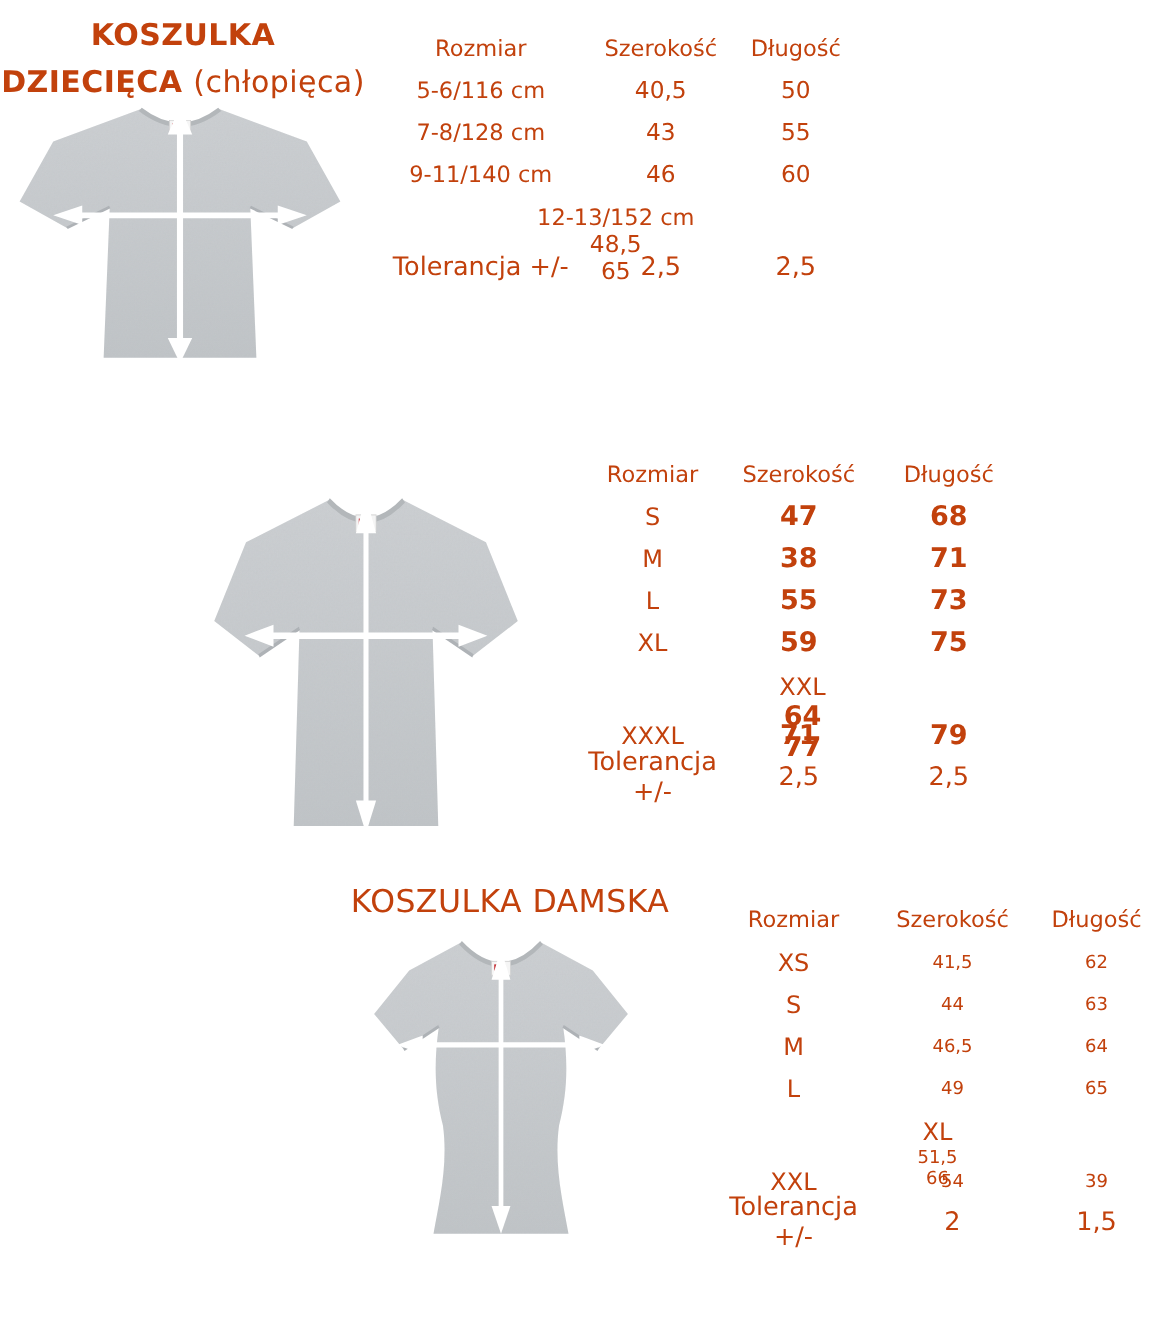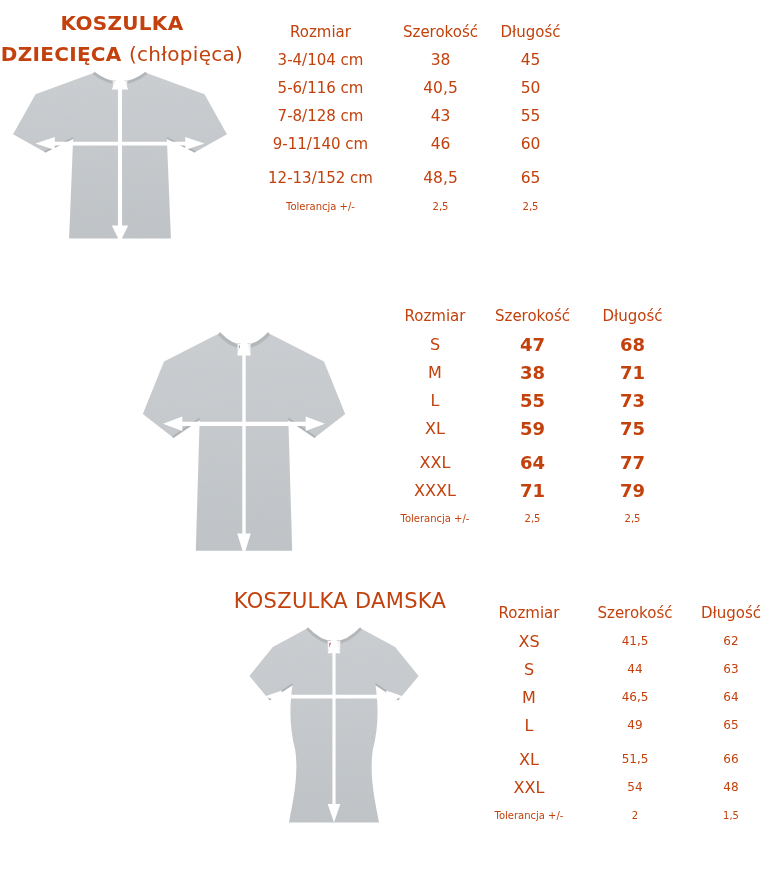--- a/index.html
+++ b/index.html
@@ -15,22 +15,22 @@
   .title-kids .normal{font-weight:400;}
   .title-men{left:100px;top:288px;width:290px;font-size:21px;font-weight:400;}
   .title-women{left:195px;top:589px;width:290px;font-size:21px;font-weight:400;}
   
   .sizetable{display:flex;flex-direction:column;}
   .trow{display:flex;align-items:center;height:28px;}
   .c{text-align:center;}
   .hcell{font-size:15px;}
   .szl{font-size:15px;}
   .val{font-size:15.5px;}
-  .tol .c{font-size:10px;}
-  .gap-above{margin-top:6px;}
+  .tol .c{font-size:17px;}
+  .gap-above{margin-top:6px;flex-direction:column;}
   .t1{left:248px;top:18px;}
   .t1 .c1{width:145px;}.t1 .c2{width:95px;}.t1 .c3{width:85px;}
   .t2{left:390px;top:302px;}
   .t2 .c1{width:90px;}.t2 .c2{width:105px;}.t2 .c3{width:95px;}
   .t2 .szl{font-size:16px;}
   .t2 .val{font-weight:700;font-size:18px;}
   .t3{left:485px;top:599px;}
   .t3 .c1{width:88px;}.t3 .c2{width:124px;}.t3 .c3{width:68px;}
   .t3 .szl{font-size:16px;}.t3 .val{font-size:12px;}
   
@@ -90,25 +90,20 @@
     </g>
   </svg>
 
   <div class="abs sizetable t1">
       <div class="trow thead">
         <div class="c c1 hcell">Rozmiar</div>
         <div class="c c2 hcell">Szerokość</div>
         <div class="c c3 hcell">Długość</div>
       </div>
       <div class="trow">
-        <div class="c c1 szl">3-4/104 cm</div>
-        <div class="c c2 val">38</div>
-        <div class="c c3 val">45</div>
-      </div>
-      <div class="trow">
         <div class="c c1 szl">5-6/116 cm</div>
         <div class="c c2 val">40,5</div>
         <div class="c c3 val">50</div>
       </div>
       <div class="trow">
         <div class="c c1 szl">7-8/128 cm</div>
         <div class="c c2 val">43</div>
         <div class="c c3 val">55</div>
       </div>
       <div class="trow">
@@ -269,21 +264,21 @@
         <div class="c c3 val">65</div>
       </div>
       <div class="trow gap-above">
         <div class="c c1 szl">XL</div>
         <div class="c c2 val">51,5</div>
         <div class="c c3 val">66</div>
       </div>
       <div class="trow">
         <div class="c c1 szl">XXL</div>
         <div class="c c2 val">54</div>
-        <div class="c c3 val">48</div>
+        <div class="c c3 val">39</div>
       </div>
       <div class="trow tol">
         <div class="c c1">Tolerancja +/-</div>
         <div class="c c2">2</div>
         <div class="c c3">1,5</div>
       </div>
     </div>
 
 </div>
 

